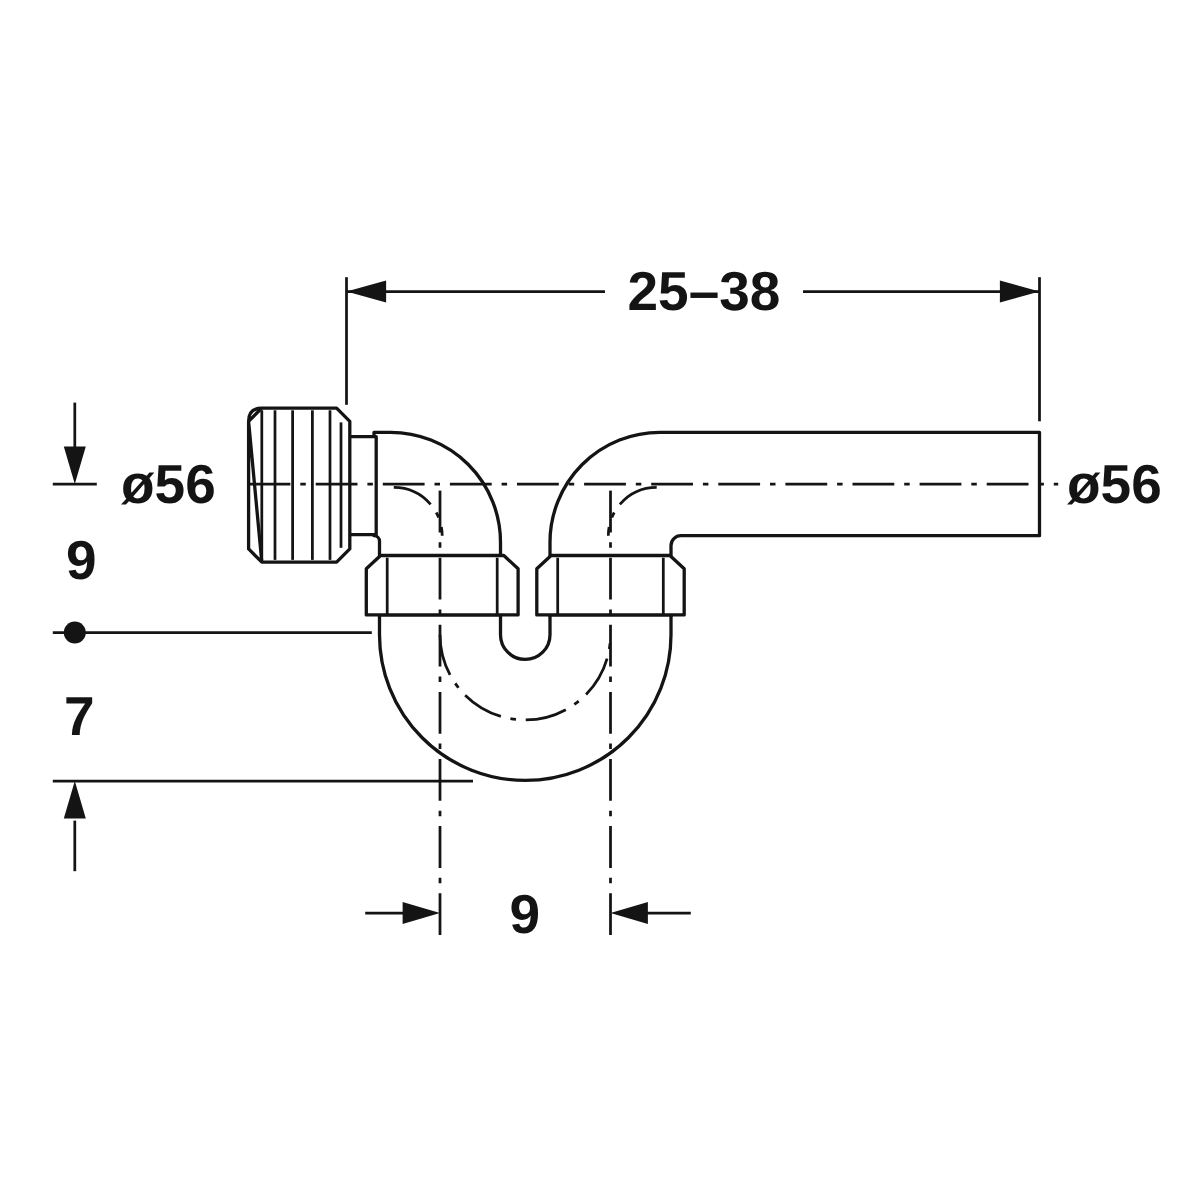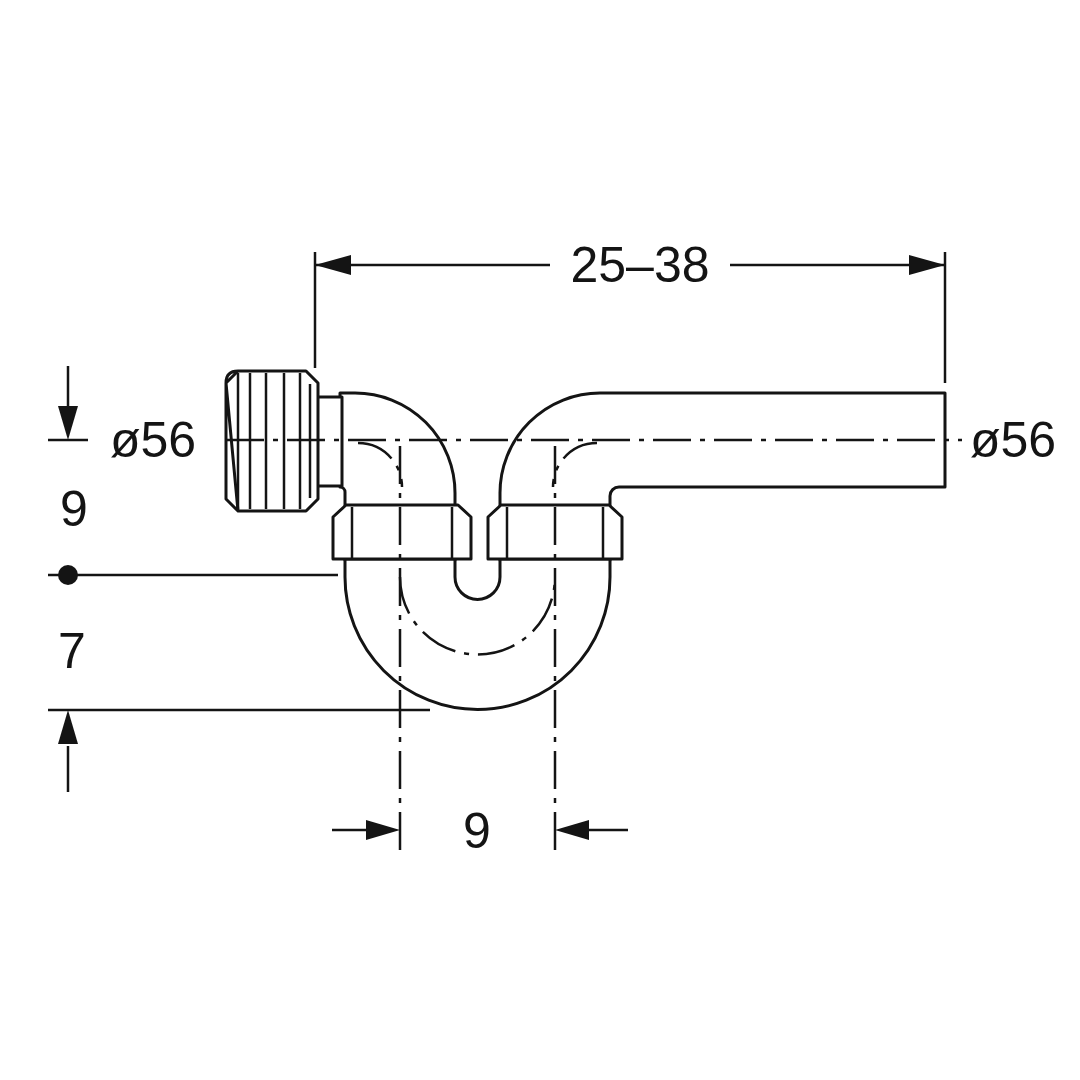--- a/index.html
+++ b/index.html
@@ -1,17 +1,17 @@
 <!DOCTYPE html>
 <html style="--line: #141414; --bg: #ffffff;"><head>
 <meta charset="utf-8">
 <style>
   :root { --line:#141414; --bg:#ffffff; }
   html,body { margin:0; padding:0; background:var(--bg); }
-  .stage { width:889px; height:1080px; background:var(--bg); position:relative; }
+  .stage { width:889px; height:1080px; background:var(--bg); position:relative;font-weight:bold; }
   svg { display:block; }
   .outline { fill:#ffffff; stroke:var(--line); stroke-width:3; stroke-linejoin:round; }
   .thin    { fill:none; stroke:var(--line); stroke-width:2.5; }
   .cl      { fill:none; stroke:var(--line); stroke-width:2.5; stroke-dasharray:38 9 5 9; }
   .arrow   { fill:var(--line); stroke:none; }
   .dot     { fill:var(--line); stroke:none; }
   .dim-label { font-family:"Liberation Sans", sans-serif; font-size:50px; fill:var(--line); }
 </style>
 </head>
 <body>

